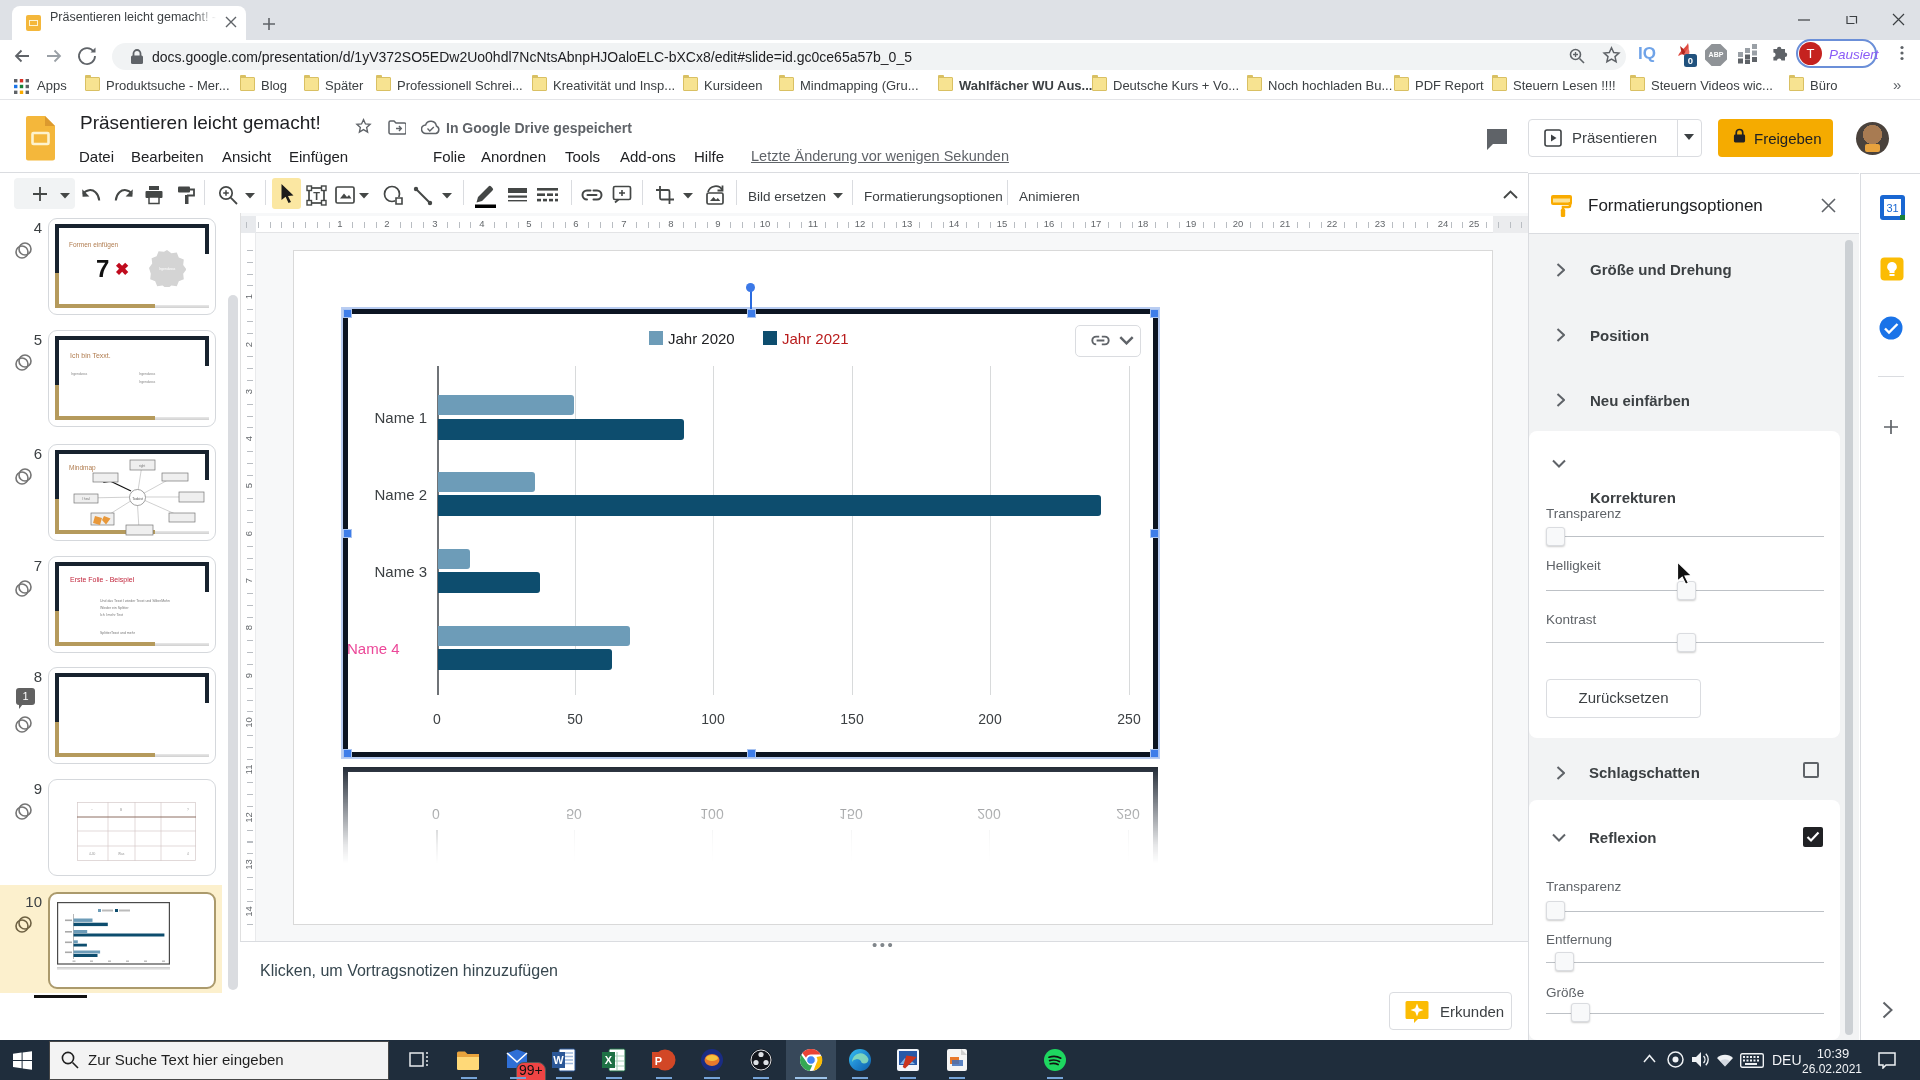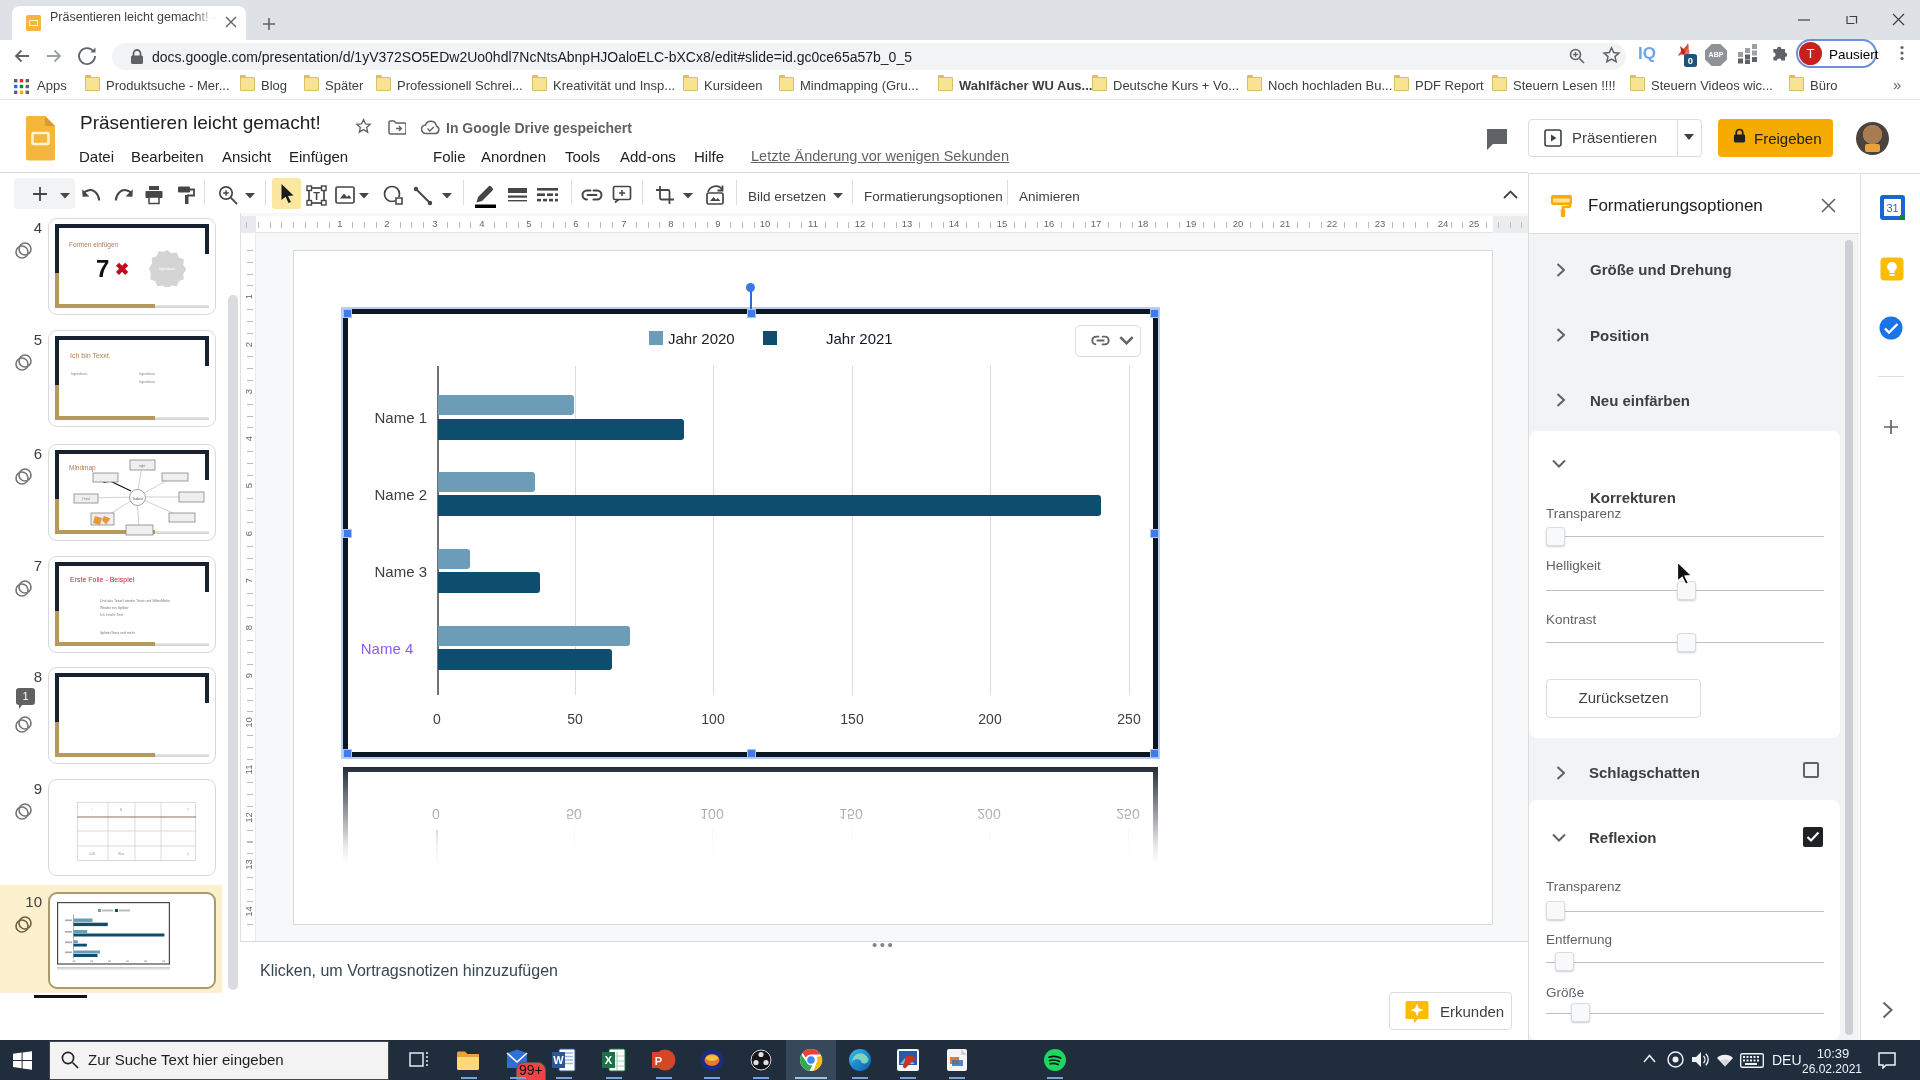--- a/index.html
+++ b/index.html
@@ -140,21 +140,21 @@
       <rect x="7" y="10.5" width="5" height="5"></rect>
       <rect x="7" y="16" width="5" height="4"></rect>
       <rect x="14" y="13" width="5" height="5"></rect>
     </g>
   </svg>
 <svg class="abs" style="left:1770px;top:46px" width="19" height="19" viewBox="0 0 19 19">
     <path d="M7 3 a2.2 2.2 0 0 1 4.4 0 h3.6 v3.6 a2.2 2.2 0 0 1 0 4.4 v3.6 h-3.6 a2.2 2.2 0 0 0 -4.4 0 H3.4 v-3.6 a2.2 2.2 0 0 0 0-4.4 V3 z" fill="#5f6368"></path>
   </svg>
 <div class="abs" style="left:1796px;top:39px;width:81px;height:29px;border:2px solid #6b8fd8;border-radius:15px;background:#fff;"></div>
 <div class="abs" style="left:1799px;top:42px;width:23px;height:23px;border-radius:50%;background:#c5221f;color:#fff;font-size:13px;text-align:center;line-height:23px;">T</div>
-<div class="abs" style="left:1829px;top:47px;font-size:13.5px;color:#000000;">Pausiert</div>
+<div class="abs" style="left:1829px;top:47px;font-size:13.5px;color:#8b5cf6;font-style:italic;">Pausiert</div>
 <svg class="abs" style="left:1894px;top:45px" width="16" height="16" viewBox="0 0 16 16">
     <g fill="#5f6368">
       <circle cx="8" cy="2.5" r="1.6"></circle>
       <circle cx="8" cy="8" r="1.6"></circle>
       <circle cx="8" cy="13.5" r="1.6"></circle>
     </g>
   </svg>
 <div class="abs" id="bookmarks"></div>
 
 <svg class="abs" style="left:14px;top:79px" width="15" height="15" viewBox="0 0 15 15">
@@ -657,21 +657,21 @@
     <span class="rnum" style="left:240px;top:906px;width:16px;text-align:center;transform:rotate(-90deg);">14</span>
   </div>
 <div class="abs" id="slide"></div>
 
 <div class="abs" style="left:341px;top:307px;width:819px;height:452px;border:2px solid #b9cdf2;"></div>
 
 <div class="abs" style="left:343px;top:309px;width:815px;height:448px;background:#fff;border:5px solid #0c1522;"></div>
 <div class="abs" style="left:649px;top:331px;width:14px;height:14px;background:#6d9cb8;"></div>
 <div class="abs" style="left:668px;top:330px;font-size:15px;color:#202124;">Jahr 2020</div>
 <div class="abs" style="left:763px;top:331px;width:14px;height:14px;background:#0d4d6e;"></div>
-<div class="abs" style="left:782px;top:330px;font-size:15px;color:#0f172a;margin-left:44px;">Jahr 2021</div>
+<div class="abs" style="left:782px;top:330px;font-size:15px;color:#b91c1c;">Jahr 2021</div>
 <div class="abs" style="left:1075px;top:325px;width:66px;height:32px;background:#fff;border:1px solid #dadce0;border-radius:5px;"></div>
 <svg class="abs" style="left:1091px;top:335px" width="19" height="11" viewBox="0 0 22 12">
     <path d="M6 10.5 a4.5 4.5 0 0 1 0 -9 h3.5 M12.5 1.5 h3.5 a4.5 4.5 0 0 1 0 9 h-3.5 M6.5 6 h9" stroke="#5f6368" stroke-width="2.2" fill="none"></path>
   </svg>
 <svg class="abs" style="left:1119px;top:336px" width="15" height="9" viewBox="0 0 13 8">
     <path d="M1 1 L6.5 6.5 L12 1" stroke="#5f6368" stroke-width="2.2" fill="none"></path>
   </svg>
 
 <div class="abs" style="left:575px;top:366px;width:1px;height:329px;background:#d8dadb;"></div>
 <div class="abs" style="left:713px;top:366px;width:1px;height:329px;background:#d8dadb;"></div>
@@ -681,21 +681,21 @@
 <div class="abs" style="left:437px;top:366px;width:1.5px;height:329px;background:#6f7377;"></div>
 <div class="abs" style="left:427px;top:711px;width:20px;text-align:center;font-size:14px;color:#3c4043;">0</div>
 <div class="abs" style="left:565px;top:711px;width:20px;text-align:center;font-size:14px;color:#3c4043;">50</div>
 <div class="abs" style="left:698px;top:711px;width:30px;text-align:center;font-size:14px;color:#3c4043;">100</div>
 <div class="abs" style="left:837px;top:711px;width:30px;text-align:center;font-size:14px;color:#3c4043;">150</div>
 <div class="abs" style="left:975px;top:711px;width:30px;text-align:center;font-size:14px;color:#3c4043;">200</div>
 <div class="abs" style="left:1114px;top:711px;width:30px;text-align:center;font-size:14px;color:#3c4043;">250</div>
 <div class="abs" style="left:347px;top:409px;width:80px;text-align:right;font-size:15px;color:#3c4043;">Name 1</div>
 <div class="abs" style="left:347px;top:486px;width:80px;text-align:right;font-size:15px;color:#3c4043;">Name 2</div>
 <div class="abs" style="left:347px;top:563px;width:80px;text-align:right;font-size:15px;color:#3c4043;">Name 3</div>
-<div class="abs" style="left:347px;top:640px;width:80px;text-align:center;font-size:15px;color:#8b5cf6;">Name 4</div>
+<div class="abs" style="left:347px;top:640px;width:80px;text-align:left;font-size:15px;color:#ec4899;">Name 4</div>
 <div class="abs" style="left:438px;top:395px;width:136px;height:20px;background:#6d9cb8;border-radius:0 3px 3px 0;"></div>
 <div class="abs" style="left:438px;top:419px;width:246px;height:21px;background:#0d4d6e;border-radius:0 3px 3px 0;"></div>
 <div class="abs" style="left:438px;top:472px;width:97px;height:20px;background:#6d9cb8;border-radius:0 3px 3px 0;"></div>
 <div class="abs" style="left:438px;top:495px;width:663px;height:21px;background:#0d4d6e;border-radius:0 3px 3px 0;"></div>
 <div class="abs" style="left:438px;top:549px;width:32px;height:20px;background:#6d9cb8;border-radius:0 3px 3px 0;"></div>
 <div class="abs" style="left:438px;top:572px;width:102px;height:21px;background:#0d4d6e;border-radius:0 3px 3px 0;"></div>
 <div class="abs" style="left:438px;top:626px;width:192px;height:20px;background:#6d9cb8;border-radius:0 3px 3px 0;"></div>
 <div class="abs" style="left:438px;top:649px;width:174px;height:21px;background:#0d4d6e;border-radius:0 3px 3px 0;"></div>
 
 <div class="abs" style="left:750px;top:291px;width:1.5px;height:18px;background:#2a6be0;"></div>

